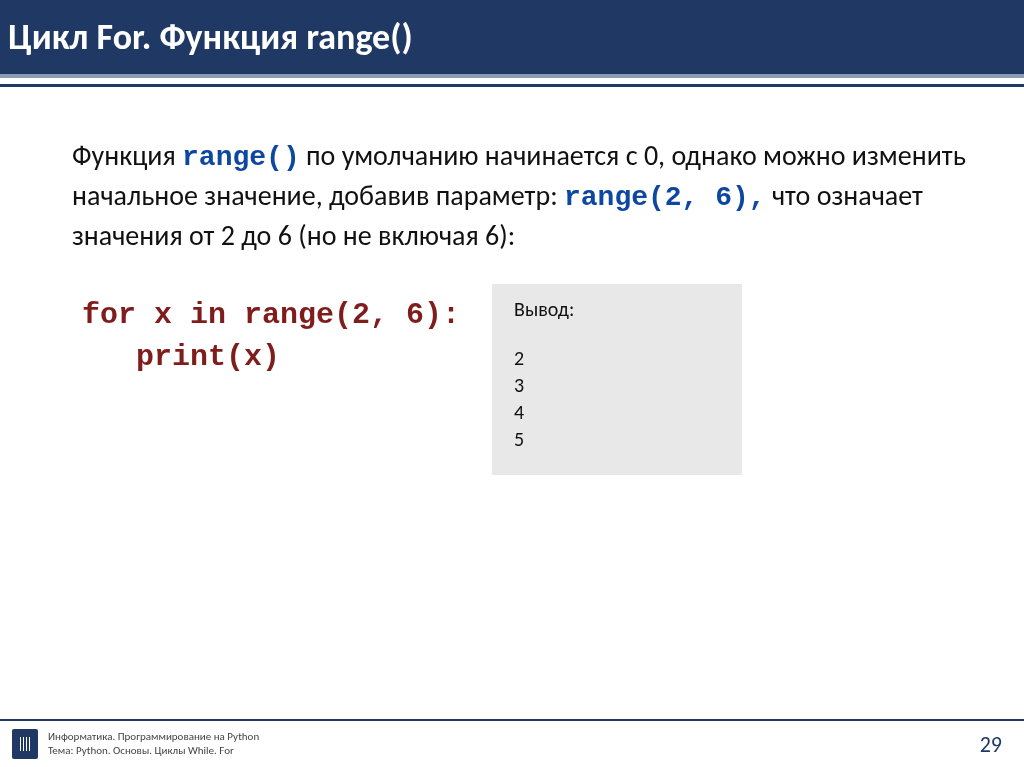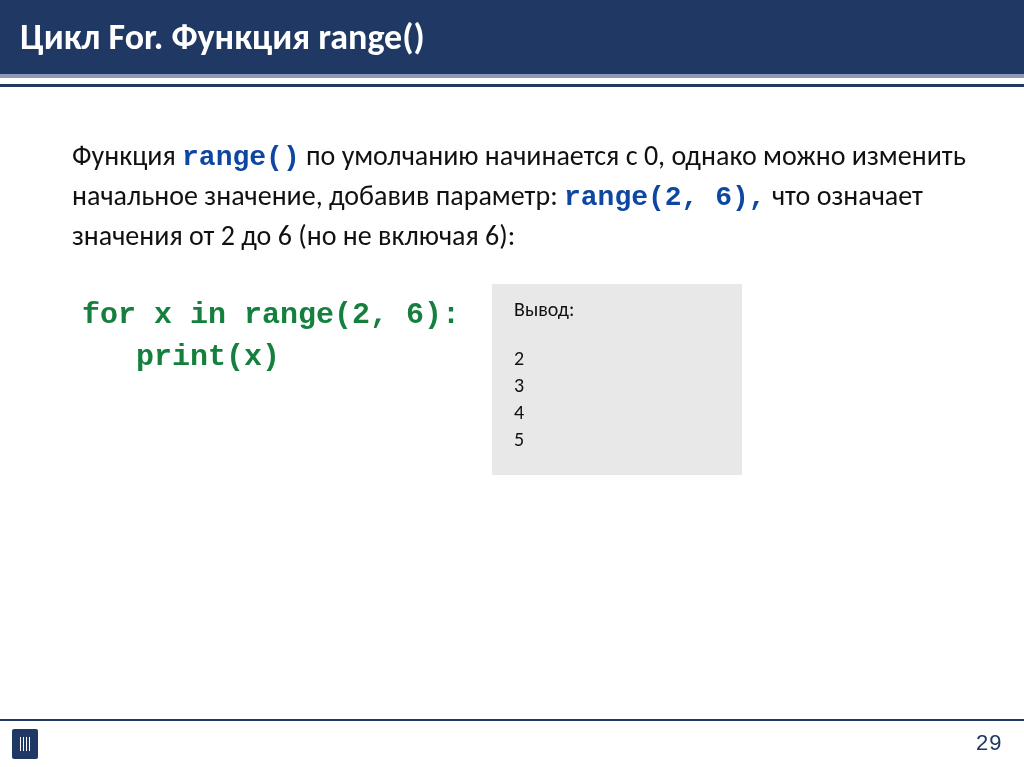--- a/index.html
+++ b/index.html
@@ -9,21 +9,21 @@
     font-family: Calibri, Arial, sans-serif;
     background: #fff;
     position: relative;
     overflow: hidden;
   }
   .header-band {
     background: #1f3864;
     height: 78px;
     display: flex;
     align-items: center;
-    padding-left: 20px;
+    padding-left: 8px;
     border-bottom: 4px solid #8b9bb5;
   }
   .header-band h1 {
     color: #fff;
     font-size: 36px;
     font-weight: bold;
   }
   .divider-line {
     height: 3px;
     background: #1f3864;
@@ -47,21 +47,21 @@
   }
   .code-output-row {
     display: flex;
     align-items: flex-start;
     gap: 32px;
   }
   .code-block {
     font-family: "Courier New", monospace;
     font-size: 30px;
     font-weight: bold;
-    color: #15803d;
+    color: #7f1d1d;
     white-space: pre;
     padding-left: 34px;
     padding-top: 10px;
     line-height: 1.4;
   }
   .output-box {
     background: #e8e8e8;
     padding: 12px 22px 22px 22px;
     min-width: 250px;
     font-size: 20px;
@@ -108,21 +108,20 @@
   }
   .footer-text {
     font-size: 11px;
     color: #444;
     line-height: 1.25;
   }
   .slide-number {
     font-size: 22px;
     color: #1f3864;
     font-weight: 500;
-    font-family: Liberation Mono, monospace;
   }
 </style>
 </head>
 <body>
 
 <div class="header-band">
   <h1>Цикл For. Функция range()</h1>
 </div>
 <div class="divider-line"></div>
 
@@ -140,15 +139,19 @@
       <div>3</div>
       <div>4</div>
       <div>5</div>
     </div>
   </div>
 </div>
 
 <div class="footer">
   <div class="footer-left">
     <div class="footer-icon"></div>
+    <div class="footer-text">
+      <div>Информатика. Программирование на Python</div>
+      <div>Тема: Python. Основы. Циклы While. For</div>
+    </div>
   </div>
   <div class="slide-number">29</div>
 </div>
 
 </body></html>

